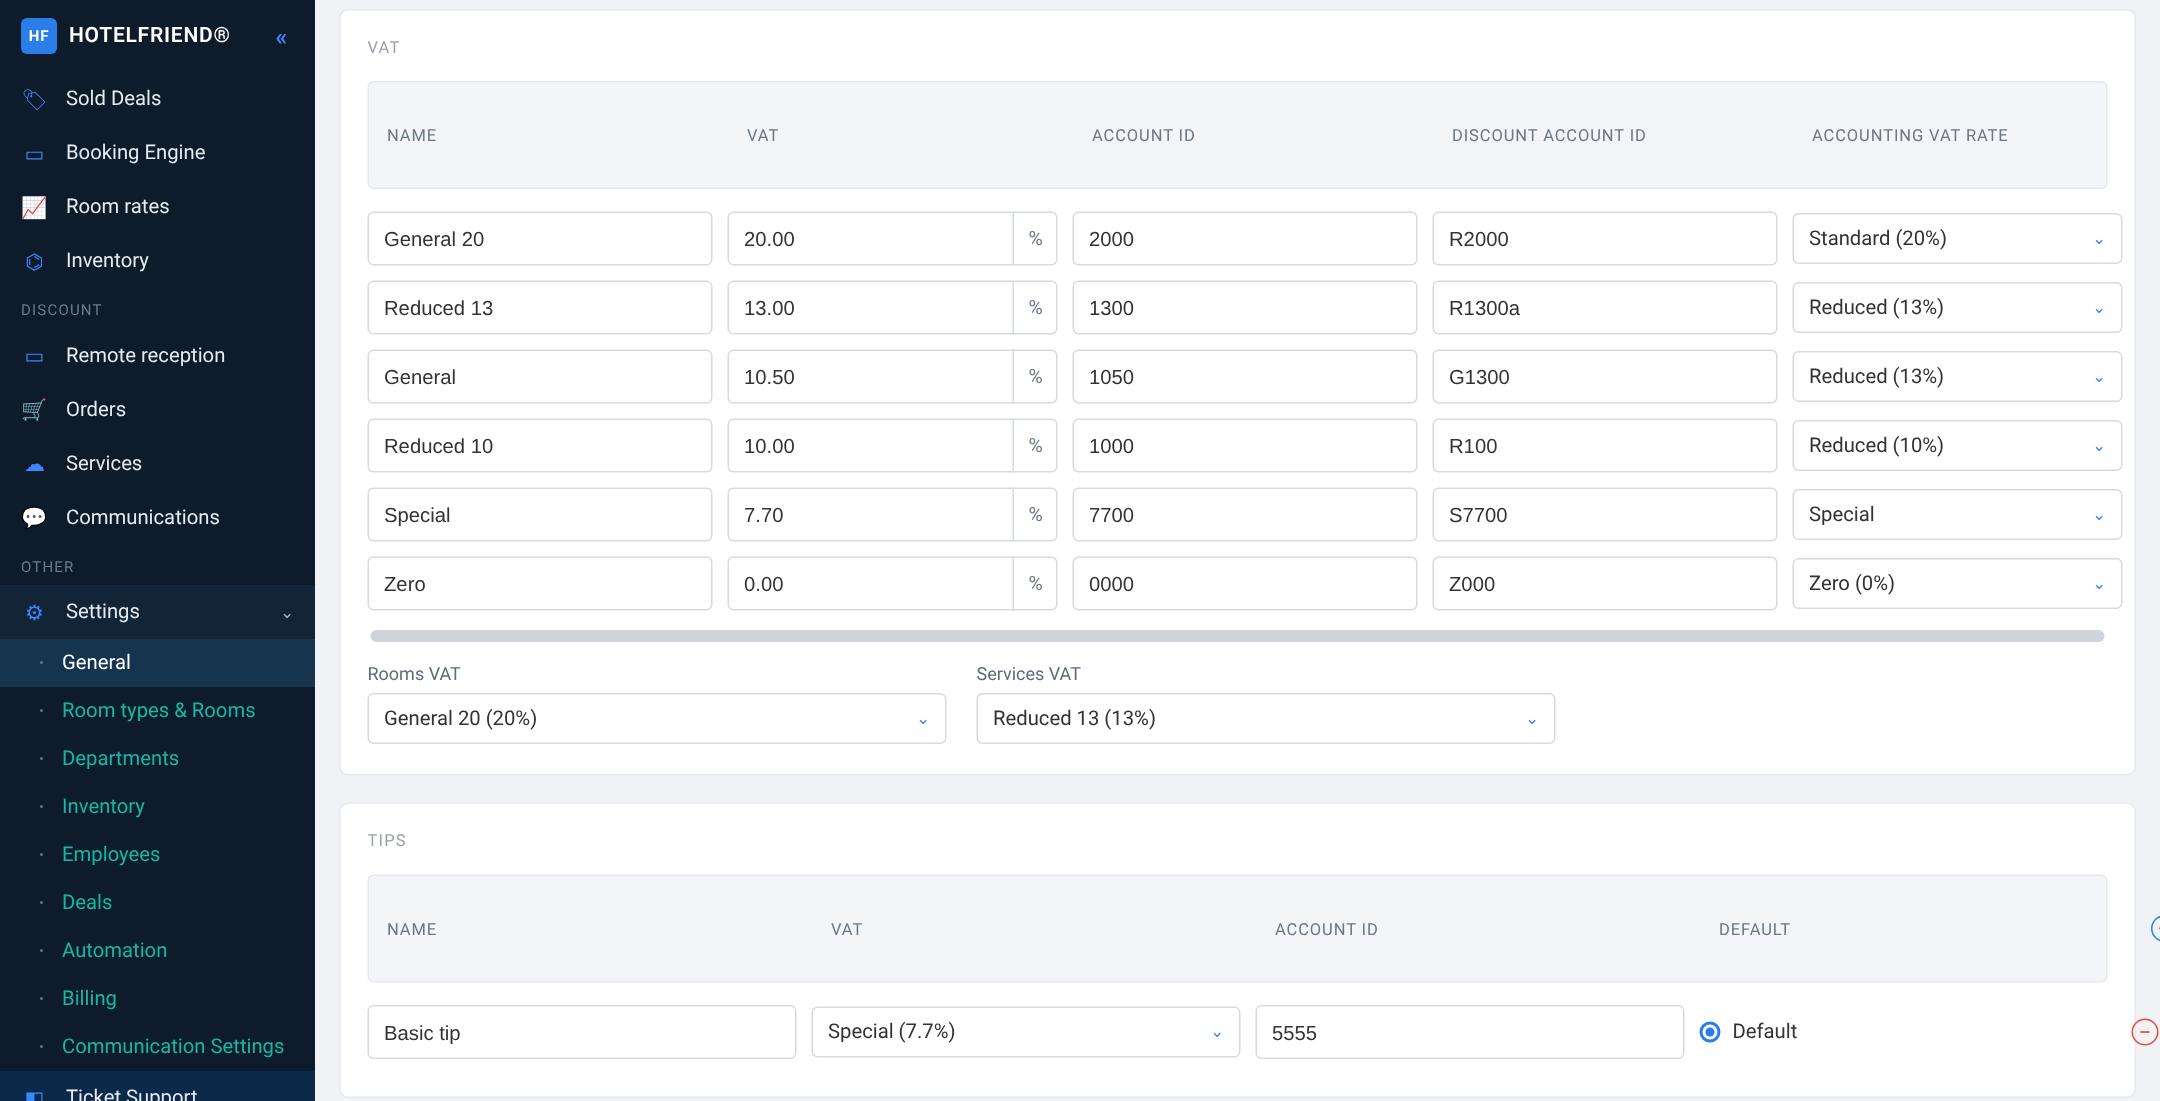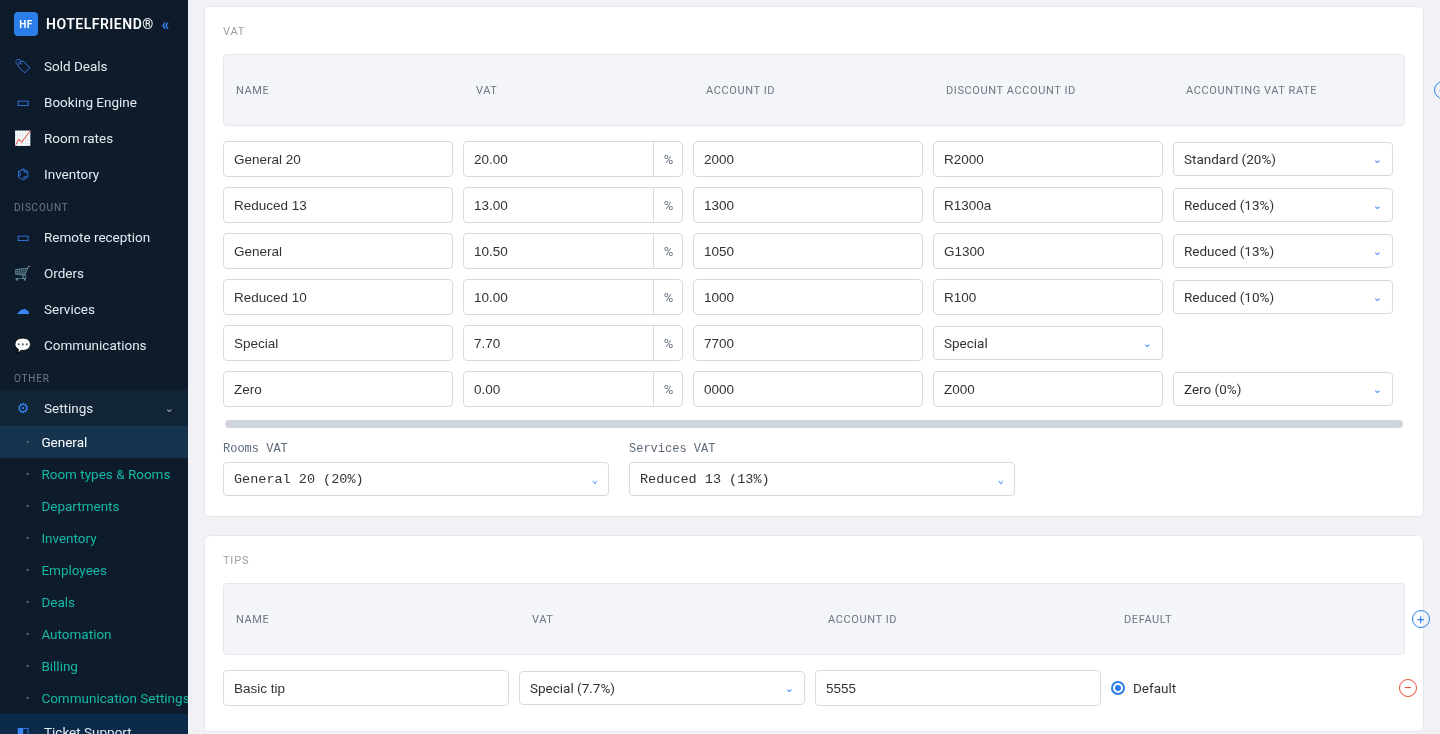--- a/index.html
+++ b/index.html
@@ -10,21 +10,21 @@
     color: #333;
     background: #f0f2f5;
     display: flex;
     width: 1440px;
     height: 734px;
     overflow: hidden;
   }
 
   
   .sidebar {
-    width: 188px;
+    width: 210px;
     background: #0d1b2a;
     color: #cfd8dc;
     display: flex;
     flex-direction: column;
     flex-shrink: 0;
     overflow-y: auto;
   }
   .brand {
     display: flex;
     align-items: center;
@@ -180,21 +180,21 @@
     position:absolute; right:10px; top:50%; transform:translateY(-50%);
     color:#3a86ff; font-size:11px;
   }
 
   .hscroll {
     height:8px; background:#cfd4da; border-radius:4px;
     margin:8px 2px 10px;
   }
 
   .sub-selects {
-    display:flex; gap:20px; margin-top:14px;font-family:Liberation Mono, monospace;
+    display:flex; gap:20px; margin-top:14px;
   }
   .sub-selects .col { flex:0 0 386px; }
   .sub-selects .lbl {
     font-size:12px; color:#5e6b79; margin-bottom:6px;
   }
 
   
   .tips-grid {
     grid-template-columns: 286px 286px 286px 260px 36px;
   }
@@ -377,20 +377,21 @@
     </div>
     <div></div>
   </div>
         <div class="row vat-grid">
     <input class="input" value="Special" style="">
     <div class="pct-wrap">
       <input class="input" value="7.70" style="">
       <span class="pct-lbl">%</span>
     </div>
     <input class="input" value="7700" style="">
+    <input class="input" value="S7700" style="">
     <div class="select">
       <span>Special</span>
       <span class="chev-down">⌄</span>
     </div>
     <div></div>
   </div>
         <div class="row vat-grid">
     <input class="input" value="Zero" style="">
     <div class="pct-wrap">
       <input class="input" value="0.00" style="">

